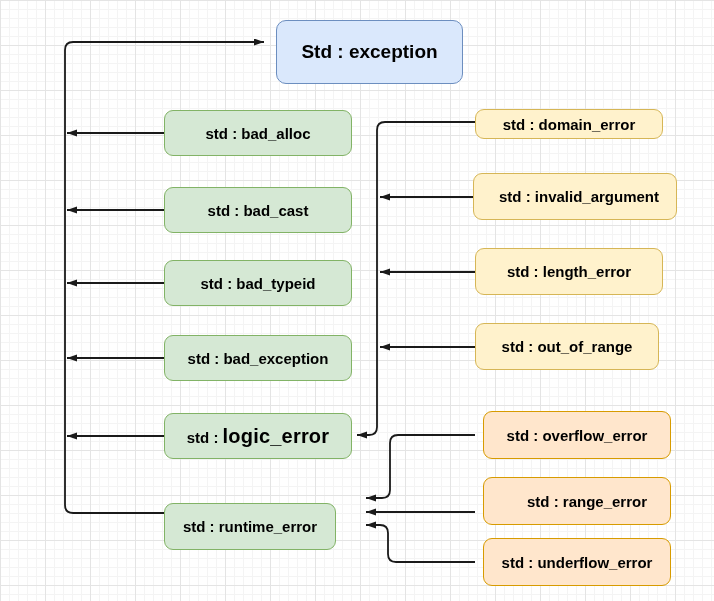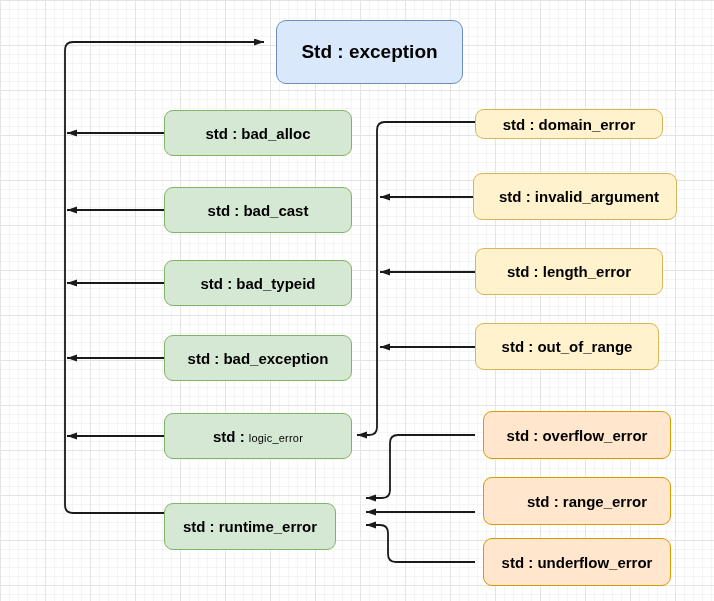--- a/index.html
+++ b/index.html
@@ -44,21 +44,21 @@
     color: #000000;
     text-align: center;
     white-space: pre;
   }
   .node.blue   { background: #dae8fc; border-color: #6c8ebf; font-size: 19px; border-radius: 10px; }
   .node.green  { background: #d5e8d4; border-color: #82b366; }
   .node.yellow { background: #fff2cc; border-color: #d6b656; }
   .node.orange { background: #ffe6cc; border-color: #d79b00; margin-left: 8px; }
 
   
-  .name-regular { font-weight: 400; font-size: 11px; letter-spacing: 0.2px; }
+  .name-regular { font-weight: 700; font-size: 20px; letter-spacing: 0.2px; }
 </style>
 </head>
 <body>
 
 <div class="canvas">
 
   <svg class="edges" viewBox="0 0 714 601" xmlns="http://www.w3.org/2000/svg">
     <defs>
       <marker id="arrow" markerWidth="11" markerHeight="8" refX="10" refY="3.5" orient="auto" markerUnits="userSpaceOnUse">
         <path d="M0,0 L10,3.5 L0,7 Z" fill="#1a1a1a"></path>

